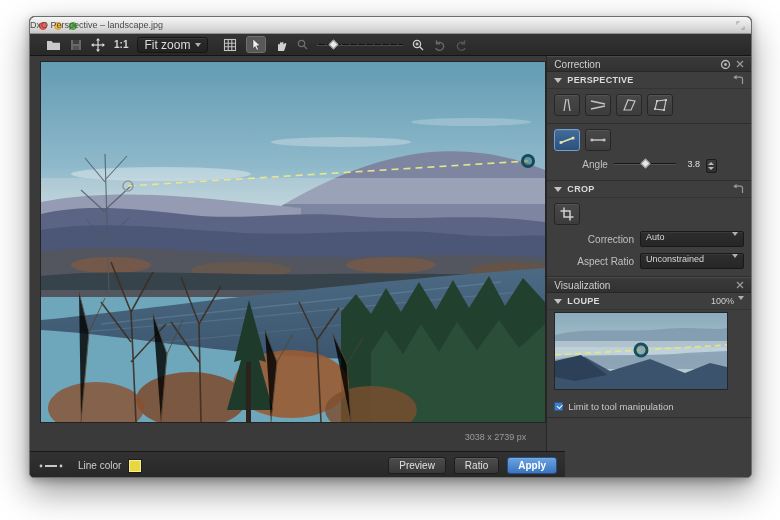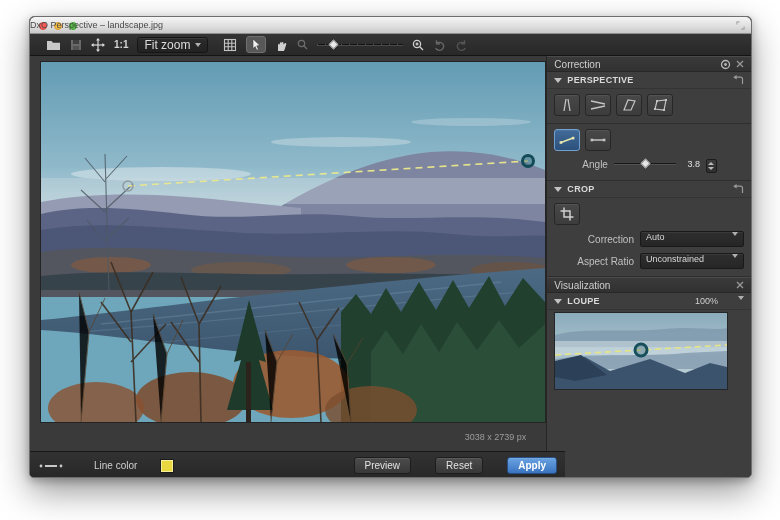--- a/index.html
+++ b/index.html
@@ -44,21 +44,21 @@
   .content { display:flex; height:423px; }
   .canvas-col { position:relative; width:535px; background:#3a3a3a; }
   .photo-frame { position:absolute; left:10px; top:5px; width:506px; height:362px;
     border:1px solid #242424; background:#6ea7bb; }
   .photo-frame svg { display:block; }
   .size-label { position:absolute; right:20px; top:376px; font-size:9px; color:#9c9c9c; }
 
   
   .bottombar { position:absolute; left:0; bottom:0; width:535px; height:28px;
     background:linear-gradient(#323232,#272727); border-top:1px solid #181818;
-    display:flex; align-items:center; padding:0 8px; gap:24px; }
+    display:flex; align-items:center; padding:0 8px; gap:8px; }
   .line-color-label { font-size:10px; color:#cfcfcf; }
   .swatch { width:12px; height:12px; background:#e8d73e; border:1px solid #f5ee9a;
     box-shadow:0 0 0 1px #1c1c1c; }
   .bb-spacer { flex:1; }
   .btn { height:17px; padding:0 10px; font-size:10px; color:#e2e2e2;
     background:linear-gradient(#4c4c4c,#383838); border:1px solid #1d1d1d; border-radius:3px;
     box-shadow:inset 0 1px 0 rgba(255,255,255,.09); display:flex; align-items:center; }
   .btn-primary { background:linear-gradient(#6aa3e2,#3a74c0); border-color:#274f86;
     color:#fff; font-weight:bold; }
 
@@ -101,21 +101,21 @@
     border-bottom:3.5px solid #b8b8b8; }
   .st-dn { width:0; height:0; border-left:3px solid transparent; border-right:3px solid transparent;
     border-top:3.5px solid #b8b8b8; }
   .check-row { display:flex; align-items:center; gap:5px; padding:5px 7px; border-bottom:1px solid #2e2e2e; }
   .checkbox { width:9px; height:9px; border:1px solid #777; background:#383838; border-radius:1px;
     position:relative; }
   .checkbox.checked { background:#3f7ec6; border-color:#2a5a96; }
   .checkbox.checked::after { content:""; position:absolute; left:1.5px; top:0.5px; width:4px; height:2.5px;
     border-left:1.5px solid #fff; border-bottom:1.5px solid #fff; transform:rotate(-48deg); }
   .check-label { font-size:9.5px; color:#c8c8c8; }
-  .loupe-header-right { display:flex; align-items:flex-start; gap:20px; font-size:9px; color:#d0d0d0; }
+  .loupe-header-right { display:flex; align-items:flex-start; gap:4px; font-size:9px; color:#d0d0d0; }
   .loupe-box { margin:2px 7px 6px; width:174px; height:78px; border:1px solid #262626; background:#8fb0bf; }
   .reset-arrow-icon, .x-icon, .target-icon { display:flex; align-items:center; }
 
   svg { display:block; }
 </style>
 </head>
 <body>
 
 <div class="app-window">
 
@@ -283,21 +283,21 @@
       <div class="bottombar">
         <svg width="26" height="10" viewBox="0 0 26 10">
           <circle cx="3" cy="5" r="1.4" fill="#c8c8c8"></circle>
             <rect x="7" y="4" width="12" height="2" fill="#c8c8c8"></rect>
             <circle cx="23" cy="5" r="1.4" fill="#c8c8c8"></circle>
         </svg>
         <span class="line-color-label" style="margin-left:6px;">Line color</span>
         <div class="swatch"></div>
         <div class="bb-spacer"></div>
         <div class="btn">Preview</div>
-        <div class="btn">Reset</div>
+        <div class="btn">Ratio</div>
         <div class="btn btn-primary">Apply</div>
       </div>
     </div>
 
     <div class="panel">
 
       <div class="palette-header">
         <span class="ph-title">Correction</span>
         <svg width="11" height="11" viewBox="0 0 11 11" class="target-icon">
           <circle cx="5.5" cy="5.5" r="4" fill="none" stroke="#b8b8b8" stroke-width="1.3"></circle>
@@ -434,16 +434,20 @@
           <rect width="172" height="76" fill="url(#lsky)"></rect>
           <path d="M0,22 C30,14 70,20 110,16 C140,13 160,18 172,15 L172,34 L0,34 Z" fill="#7e98ad" opacity=".8"></path>
           <rect x="0" y="28" width="172" height="14" fill="#d2dee3" opacity=".55"></rect>
           <path d="M0,46 C40,40 90,44 130,40 L172,38 L172,56 L0,56 Z" fill="#8aa0b4" opacity=".9"></path>
           <path d="M0,52 L30,44 L55,58 L95,46 L130,60 L155,50 L172,54 L172,76 L0,76 Z" fill="#3c536e"></path>
           <path d="M0,48 L26,42 L52,62 L20,68 L0,64 Z" fill="#2c4158"></path>
           <path d="M0,42 L172,32" stroke="#e9e77f" stroke-width="1.6" stroke-dasharray="6 4" opacity=".95"></path>
           <circle cx="86" cy="37" r="6" fill="rgba(30,80,90,.3)" stroke="#17505c" stroke-width="3"></circle>
         </svg>
       </div>
+      <div class="check-row" style="border-bottom:1px solid #2e2e2e;">
+        <div class="checkbox checked"></div>
+        <span class="check-label">Limit to tool manipulation</span>
+      </div>
 
     </div>
   </div>
 </div>
 
 </body></html>

